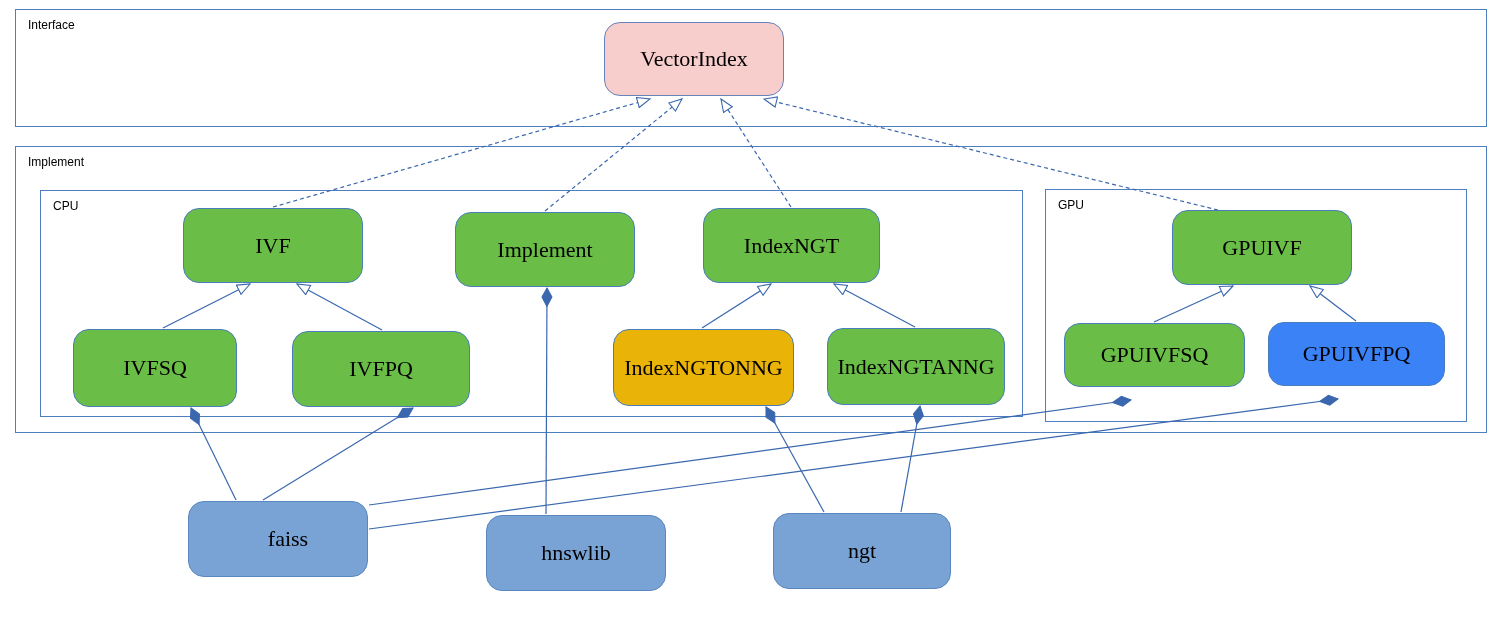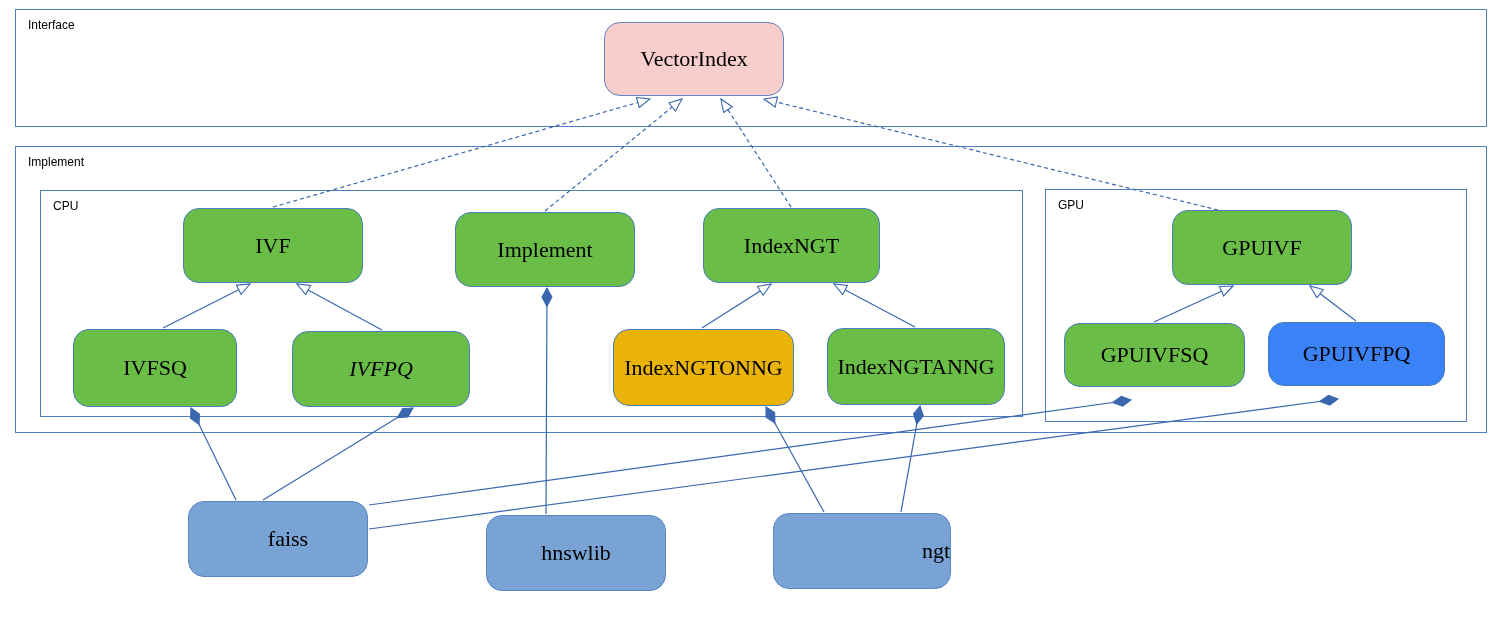--- a/index.html
+++ b/index.html
@@ -87,42 +87,42 @@
       </div>
       <div class="node" style="left: 703px; top: 208px; width: 177px; height: 75px; background: rgb(106, 189, 70); border: 1.5px solid rgb(74, 126, 187);">
         <span>IndexNGT</span>
       </div>
       <div class="node" style="left: 1172px; top: 210px; width: 180px; height: 75px; background: rgb(106, 189, 70); border: 1.5px solid rgb(74, 126, 187);">
         <span>GPUIVF</span>
       </div>
       <div class="node" style="left: 73px; top: 329px; width: 164px; height: 78px; background: rgb(106, 189, 70); border: 1.5px solid rgb(74, 126, 187);">
         <span>IVFSQ</span>
       </div>
-      <div class="node" style="left: 292px; top: 331px; width: 178px; height: 76px; background: rgb(106, 189, 70); border: 1.5px solid rgb(74, 126, 187); font-style: italic;">
+      <div class="node" style="left: 292px; top: 331px; width: 178px; height: 76px; background: rgb(106, 189, 70); border: 1.5px solid rgb(74, 126, 187);">
         <span>IVFPQ</span>
       </div>
       <div class="node" style="left: 613px; top: 329px; width: 181px; height: 77px; background: #eab308; border: 1.5px solid rgb(74, 126, 187);">
         <span>IndexNGTONNG</span>
       </div>
       <div class="node" style="left: 827px; top: 328px; width: 178px; height: 77px; background: rgb(106, 189, 70); border: 1.5px solid rgb(74, 126, 187);">
         <span>IndexNGTANNG</span>
       </div>
       <div class="node" style="left: 1064px; top: 323px; width: 181px; height: 64px; background: rgb(106, 189, 70); border: 1.5px solid rgb(74, 126, 187);">
         <span>GPUIVFSQ</span>
       </div>
       <div class="node" style="left: 1268px; top: 322px; width: 177px; height: 64px; background: #3b82f6; border: 1.5px solid rgb(74, 126, 187);">
         <span>GPUIVFPQ</span>
       </div>
       <div class="node" style="left: 188px; top: 501px; width: 180px; height: 76px; background: rgb(122, 163, 213); border: 1.5px solid rgb(90, 135, 192); padding-left: 20px;">
         <span>faiss</span>
       </div>
       <div class="node" style="left: 486px; top: 515px; width: 180px; height: 76px; background: rgb(122, 163, 213); border: 1.5px solid rgb(90, 135, 192);">
         <span>hnswlib</span>
       </div>
-      <div class="node" style="left: 773px; top: 513px; width: 178px; height: 76px; background: rgb(122, 163, 213); border: 1.5px solid rgb(90, 135, 192); justify-content: flex-end;">
+      <div class="node" style="left: 773px; top: 513px; width: 178px; height: 76px; background: rgb(122, 163, 213); border: 1.5px solid rgb(90, 135, 192);">
         <span>ngt</span>
       </div>
     </div>
 
   <svg id="edge-layer" width="1503" height="628" viewBox="0 0 1503 628">
     <defs>
       <marker id="m-tri" markerUnits="userSpaceOnUse" markerWidth="15" markerHeight="13" refX="13.5" refY="6" orient="auto">
         <path d="M0.8,0.8 L13.5,6 L0.8,11.2 Z" fill="#ffffff" stroke="#3a67ae" stroke-width="1.1"></path>
       </marker>
       <marker id="m-dia" markerUnits="userSpaceOnUse" markerWidth="21" markerHeight="13" refX="19.5" refY="6" orient="auto">

